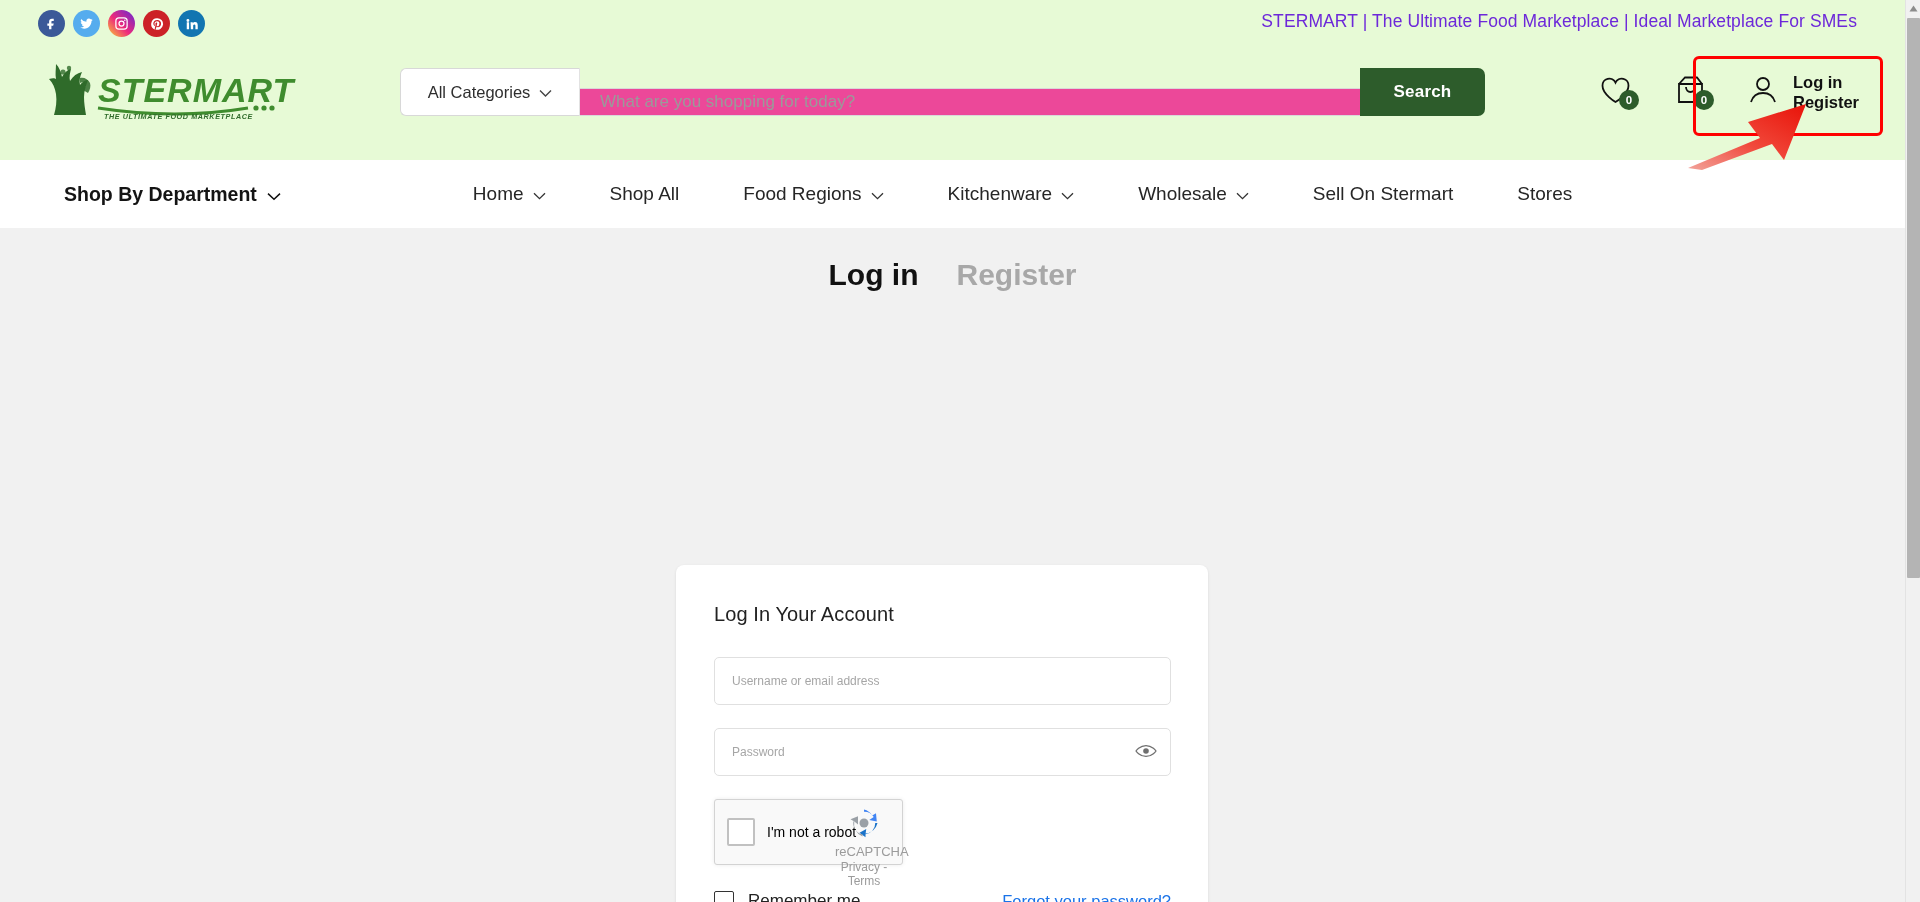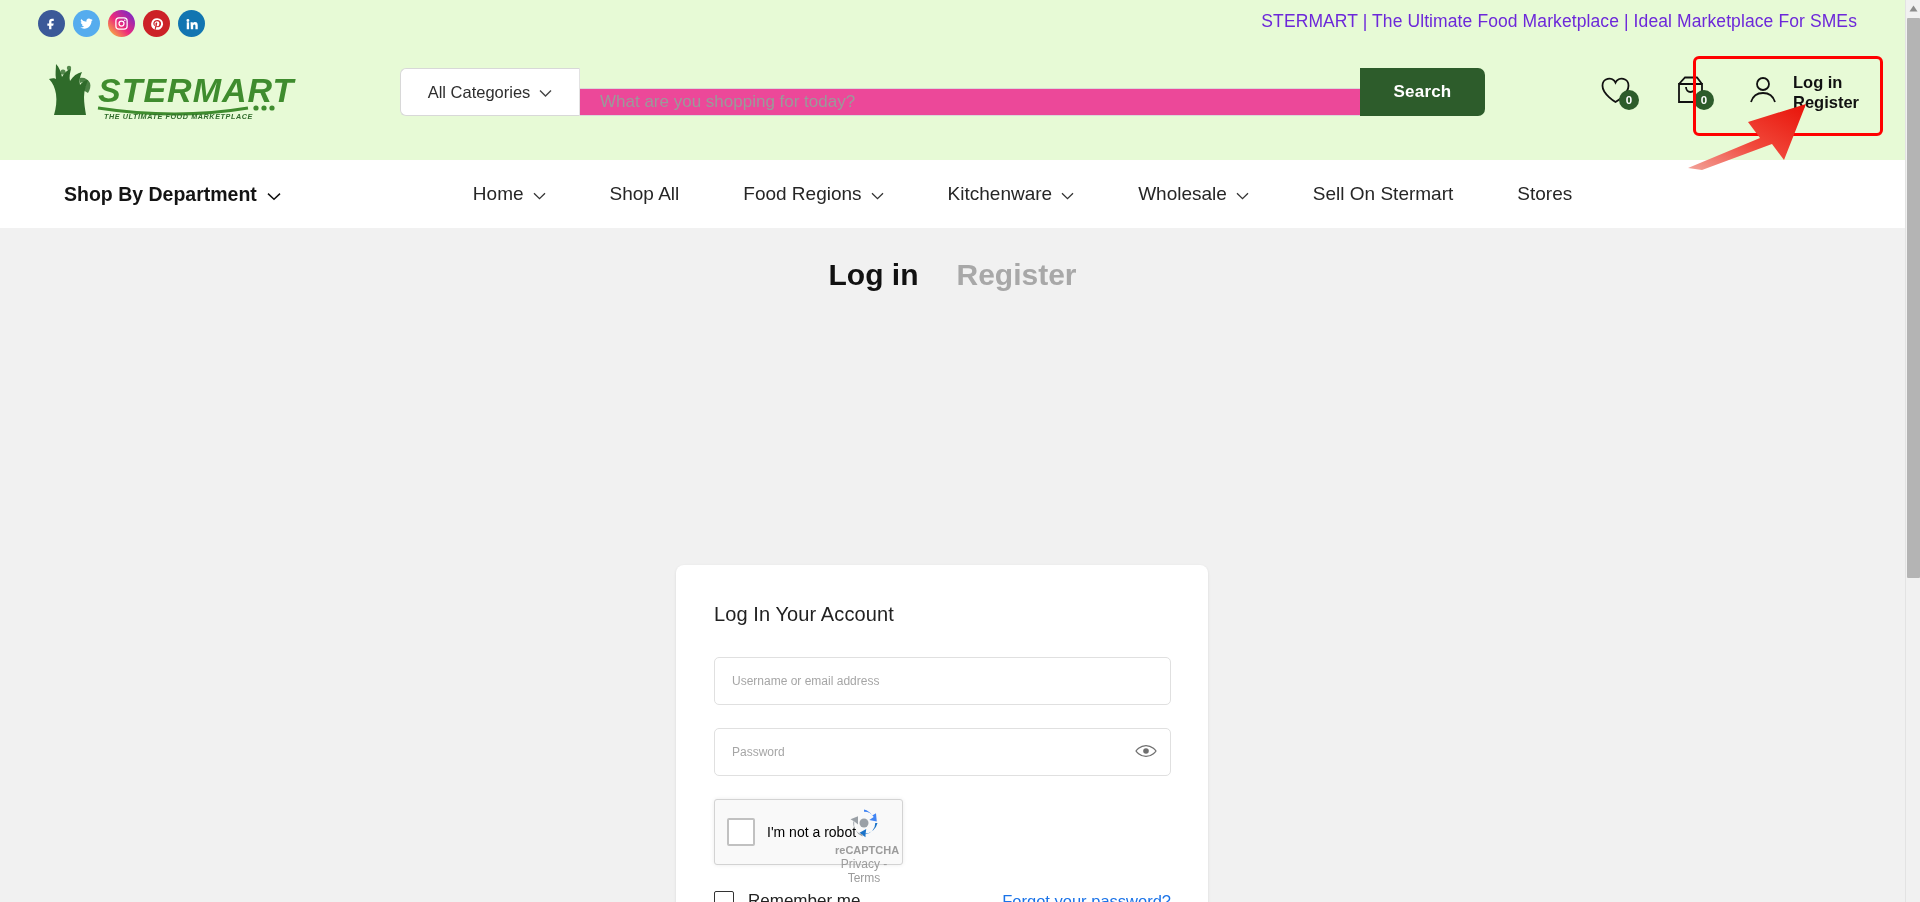--- a/index.html
+++ b/index.html
@@ -297,24 +297,23 @@
     margin-left: 12px;
     font-family: "Liberation Sans", sans-serif;
   }
   .rc-brand {
     position: absolute;
     right: 9px; top: 8px;
     width: 58px;
     text-align: center;
   }
   .rc-brand-name {
-    font-size: 11px;
+    font-size: 13px;
     color: #9b9b9b;
     margin-top: 2px;
-    font-weight: bold;
   }
   .rc-legal {
     font-size: 12px;
     color: #9b9b9b;
     margin-top: 1px;
   }
 
   .row-remember {
     display: flex;
     align-items: center;

